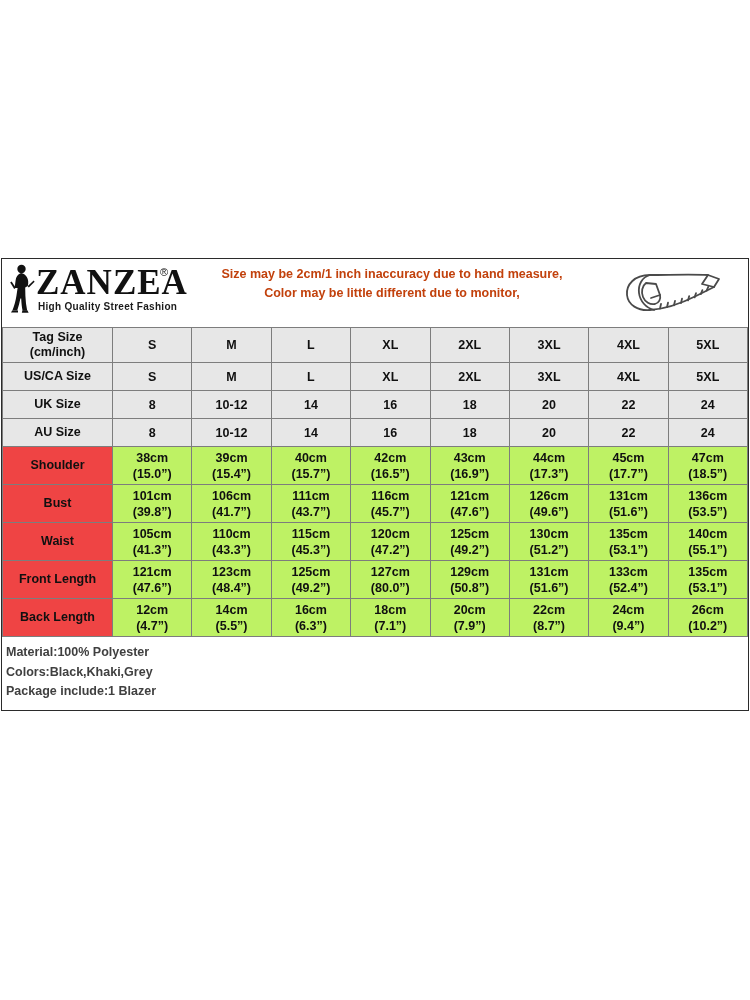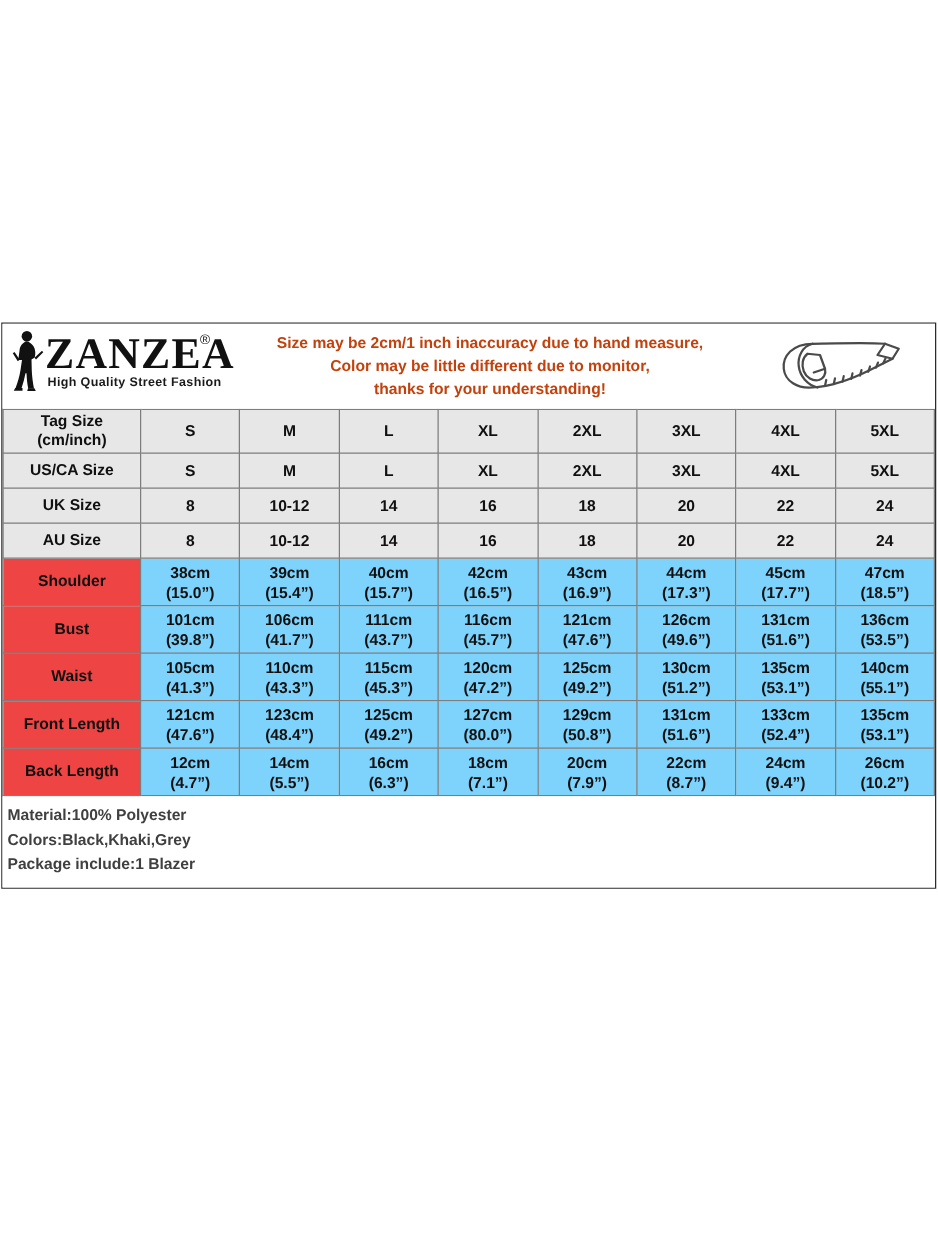--- a/index.html
+++ b/index.html
@@ -86,21 +86,21 @@
   td.rowlabel {
     width: 110px;
     background: #ef4444;
     font-weight: 700;
     font-size: 13px;
     padding: 2px 2px;
     line-height: 15px;
   }
   tr.sizerow td { background: #e7e7e7; font-weight: 700; height: 28px; }
   tr.measrow td.val {
-    background: #7dd3fc;
+    background: #bef264;
     height: 38px;
     line-height: 16px;
     font-weight: 600;
   }
   .cm { display: block; }
   .inch { display: block; }
 
   
   .footer {
     background: #ffffff;
@@ -136,21 +136,20 @@
           </svg>
         </span>
         <span class="logo-word">ZANZEA</span>
         <span class="logo-reg">®</span>
         <span class="logo-tag">High Quality Street Fashion</span>
       </div>
 
       <div class="disclaimer">
         <div>Size may be 2cm/1 inch inaccuracy due to hand measure,</div>
         <div>Color may be little different due to monitor,</div>
-        <div>thanks for your understanding!</div>
       </div>
 
       <span class="tape">
         <svg width="112" height="56" viewBox="0 0 112 56">
           <g fill="none" stroke="#4a4a4a" stroke-width="1.8" stroke-linejoin="round" stroke-linecap="round">
             <path d="M30 10 C14 10 6 20 7 30 C8 40 18 46 30 45 C46 44 62 38 76 31 L94 22 L99 14 L88 10 C70 9 48 10 30 10 Z"></path>
             <path d="M30 10 C22 12 18 20 19 28 C20 36 26 43 34 45"></path>
             <path d="M26 18 C22 21 21 27 23 32 C25 37 30 40 35 39 C39 38 41 34 40 30 L36 19 Z"></path>
             <path d="M40 30 L31 33"></path>
             <path d="M88 10 L82 19 L94 22"></path>

